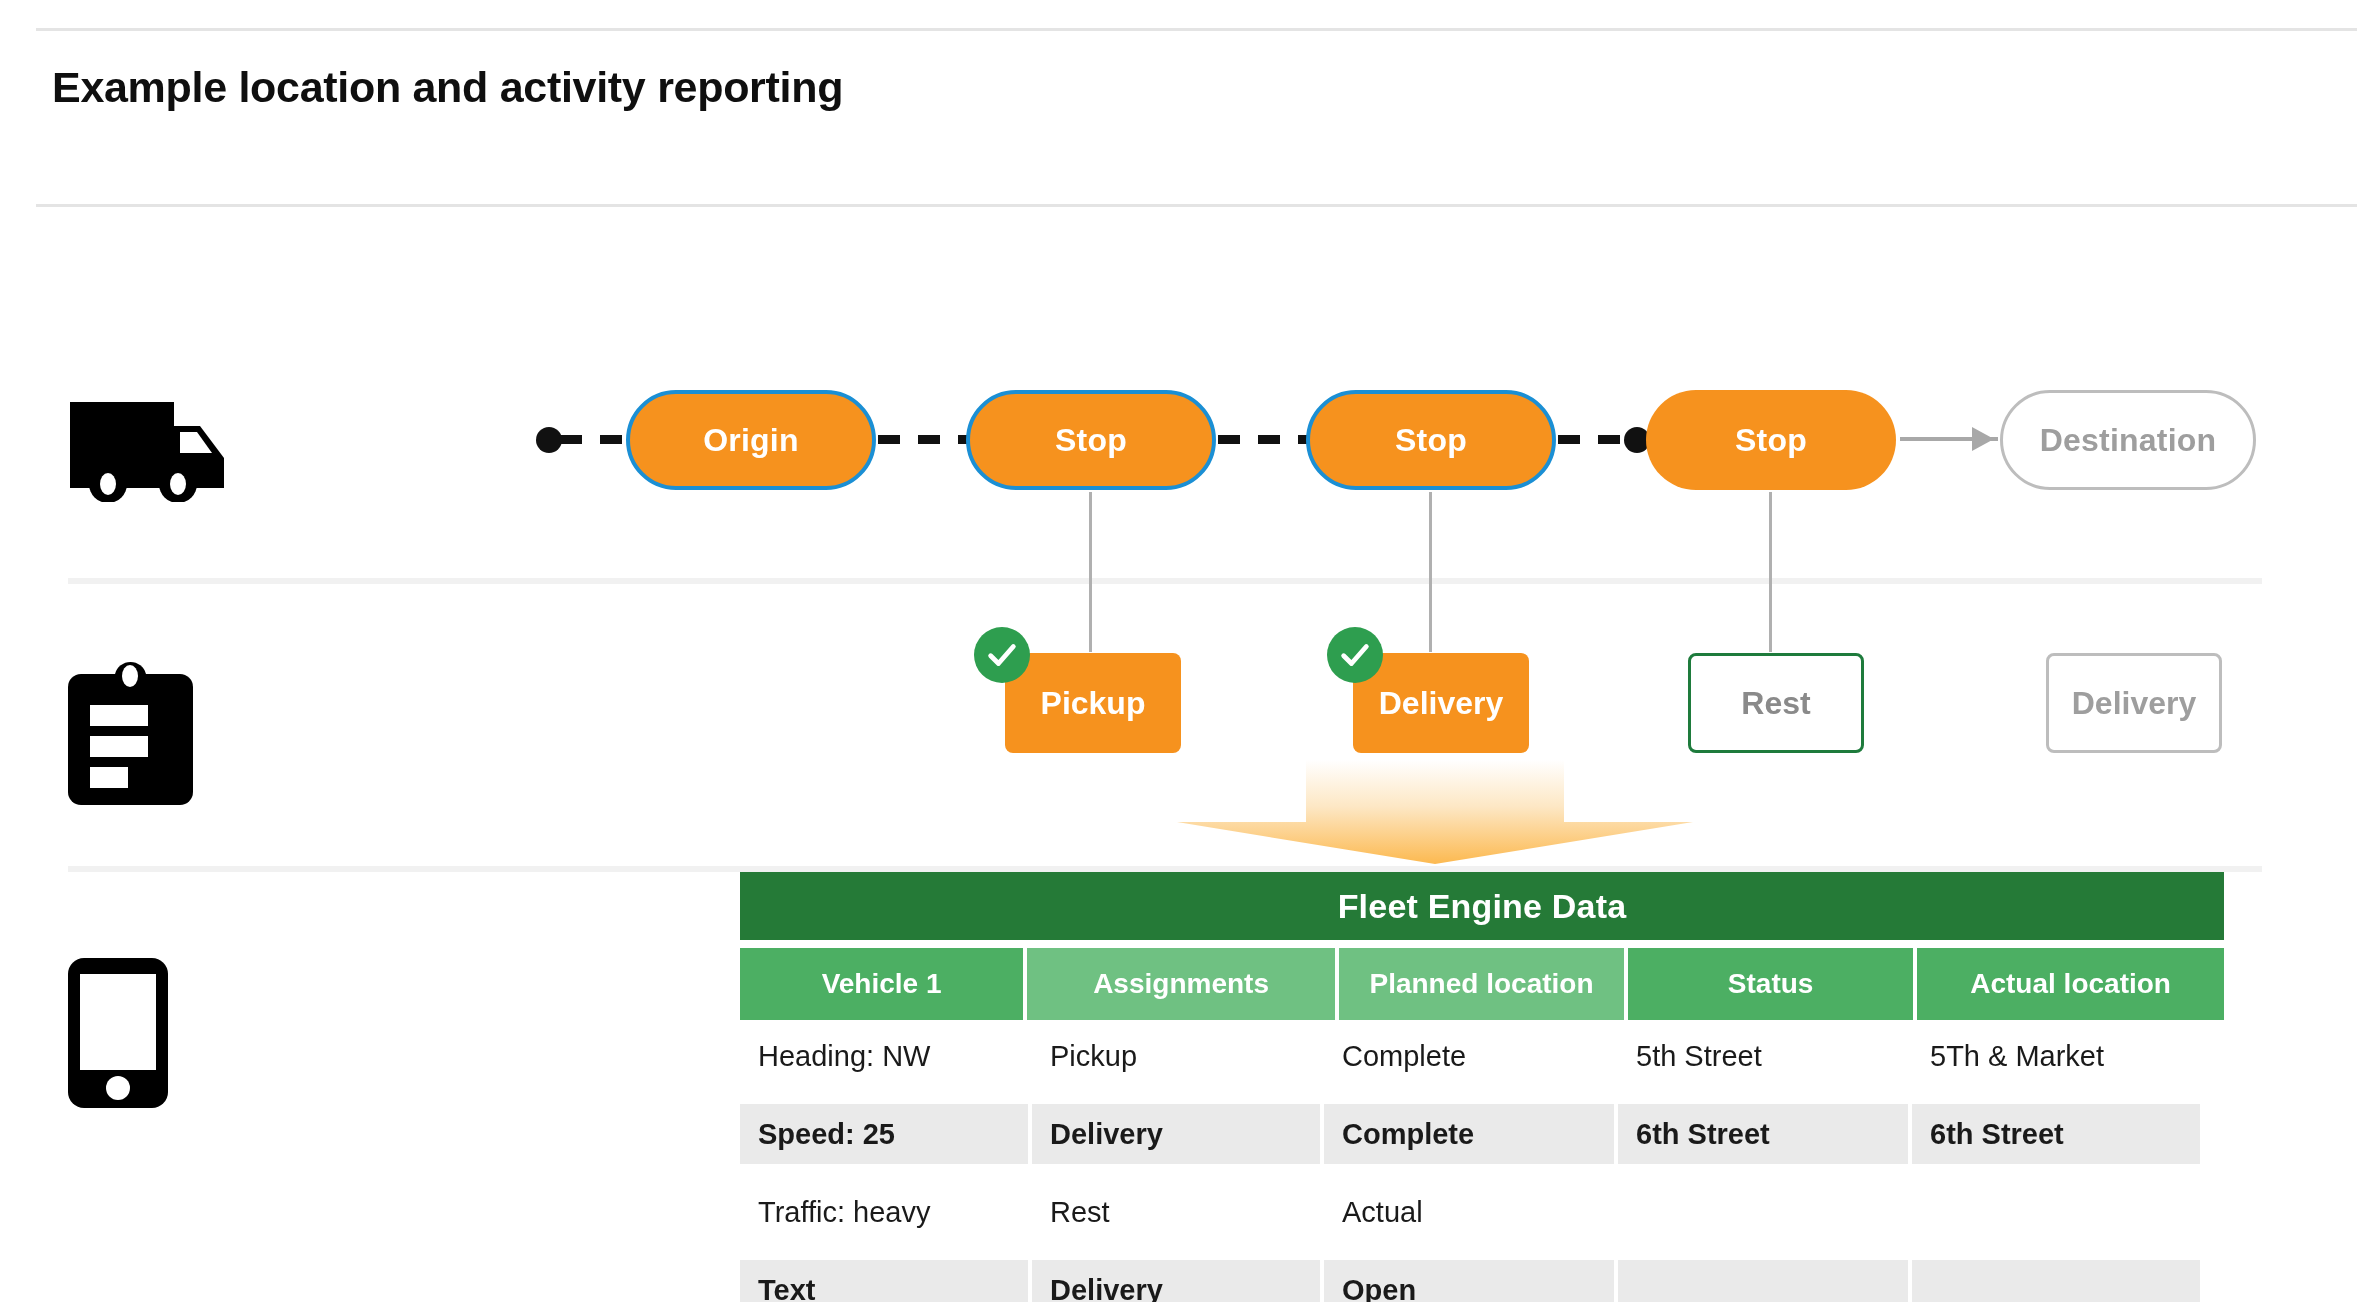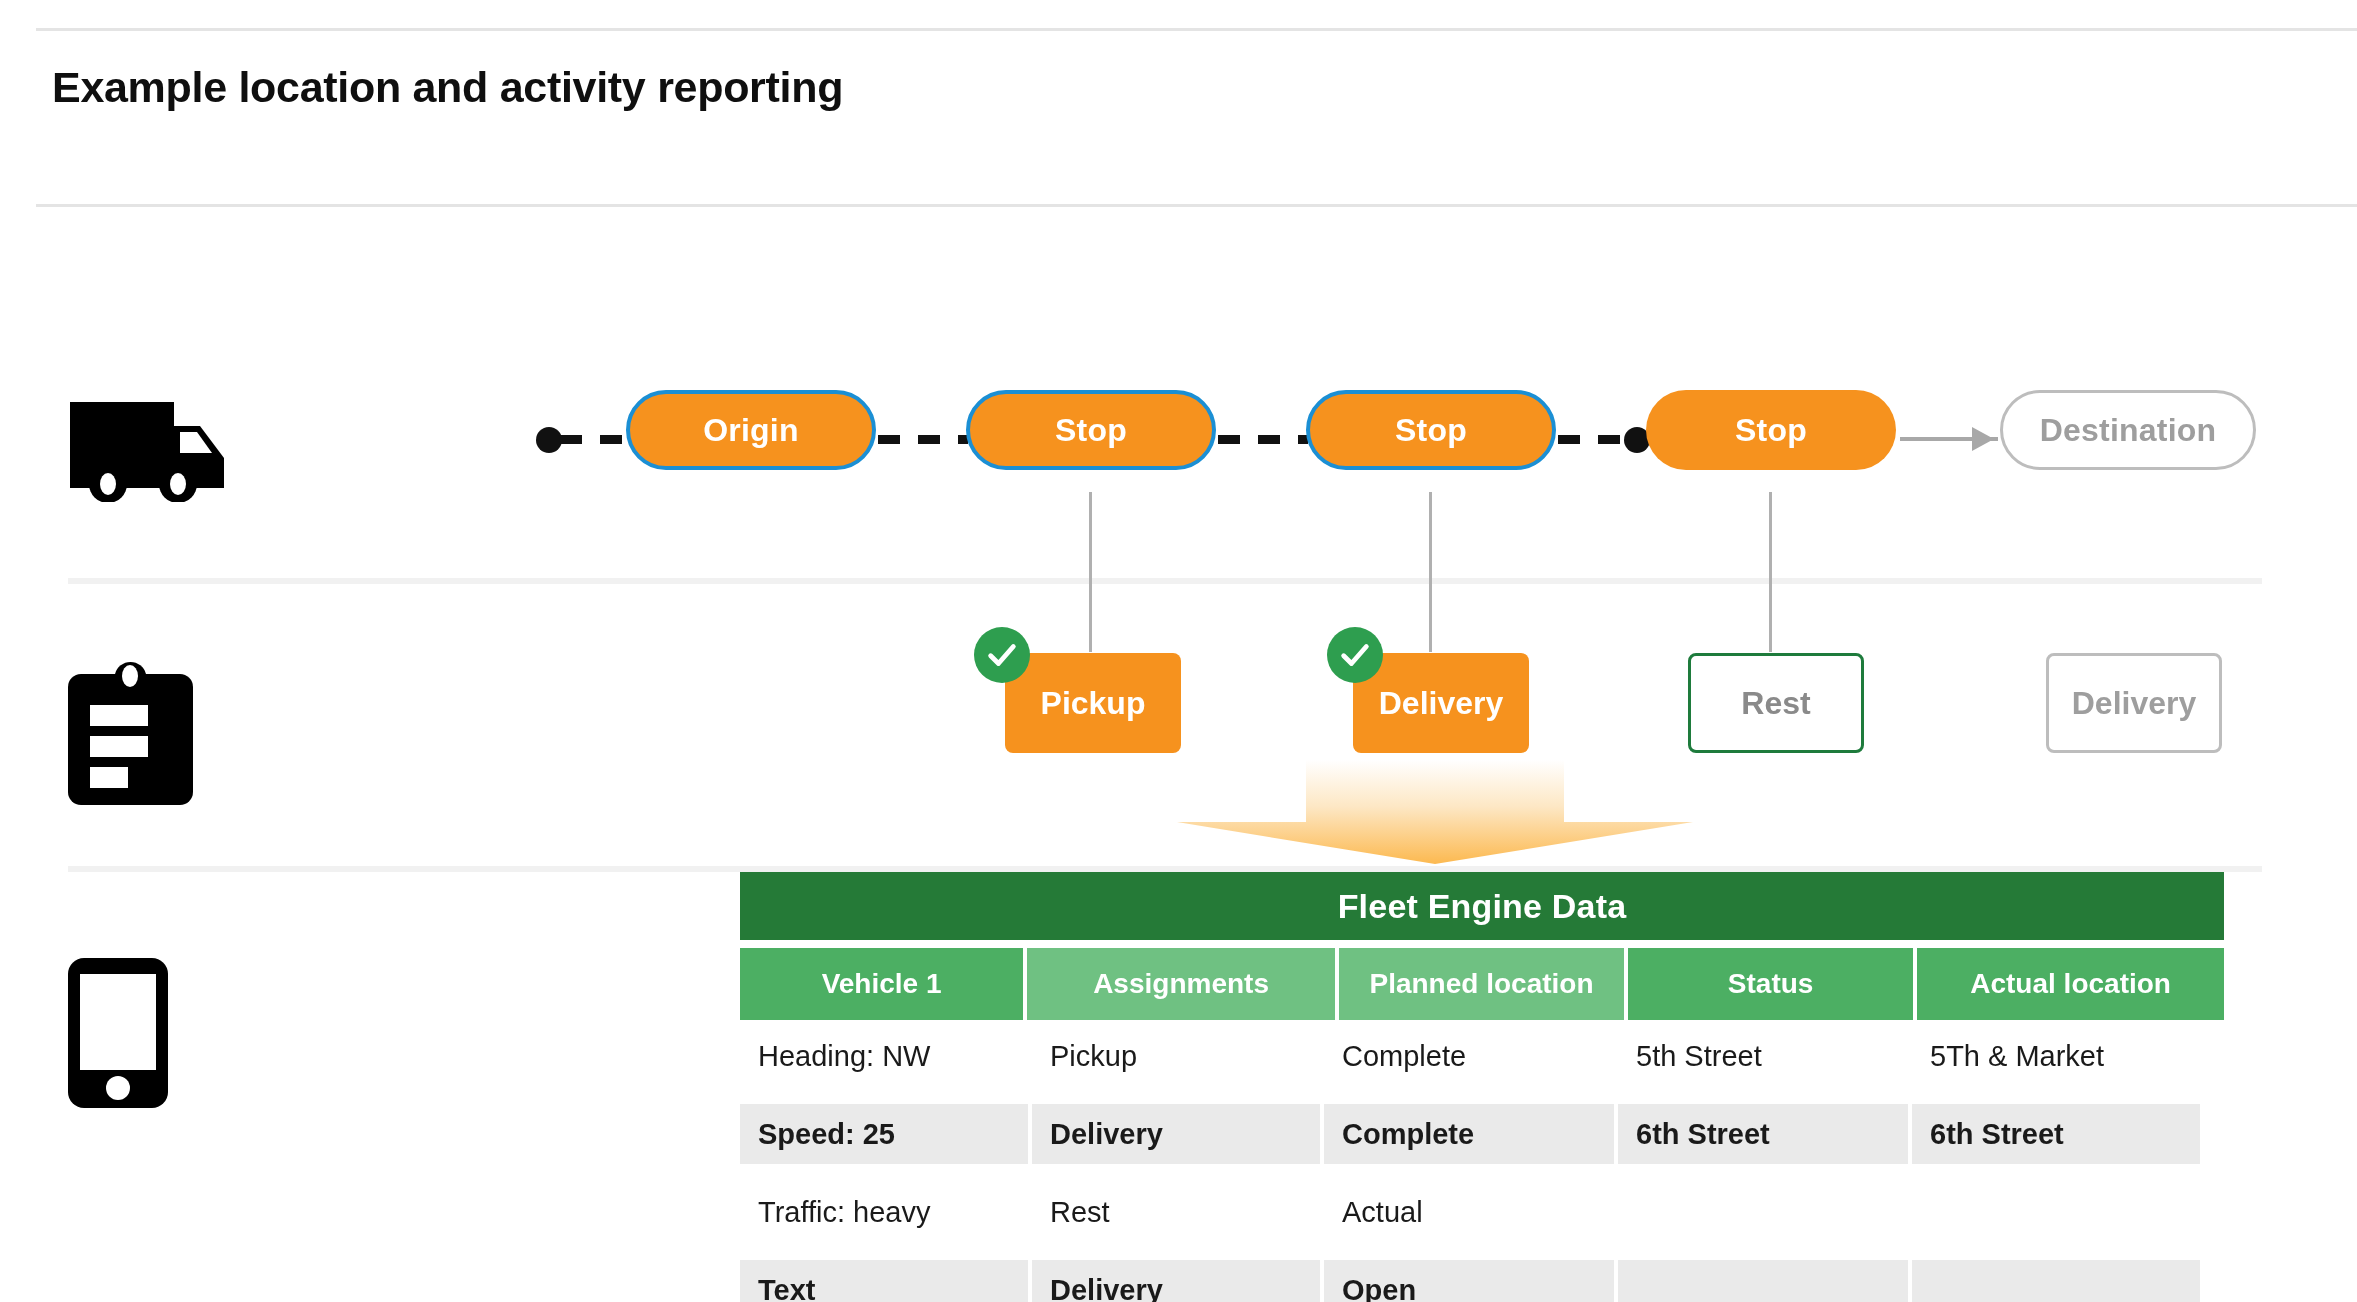--- a/index.html
+++ b/index.html
@@ -26,21 +26,21 @@
   .row-div.d1 { top:578px; width:2194px; }
   .row-div.d2 { top:866px; width:2194px; }
 
   
   .icon-col { position:absolute; }
   .truck-icon  { left:68px;  top:392px; width:160px; height:110px; }
   .board-icon  { left:68px;  top:660px; width:125px; height:145px; }
   .phone-icon  { left:68px;  top:958px; width:100px; height:150px; }
 
   .pill {
-    position:absolute; top:390px; height:80px;
+    position:absolute; top:390px; height:100px;
     border-radius:50px;
     background:#F6921E;
     display:flex; align-items:center; justify-content:center;
     color:#ffffff; font-size:32px; font-weight:700;
     letter-spacing:0.2px;
   }
   .pill.bordered { border:4px solid #1b8fd4; }
   .pill.ghost {
     background:#ffffff; border:3px solid #bdbdbd; color:#9e9e9e; font-weight:700;
   }

